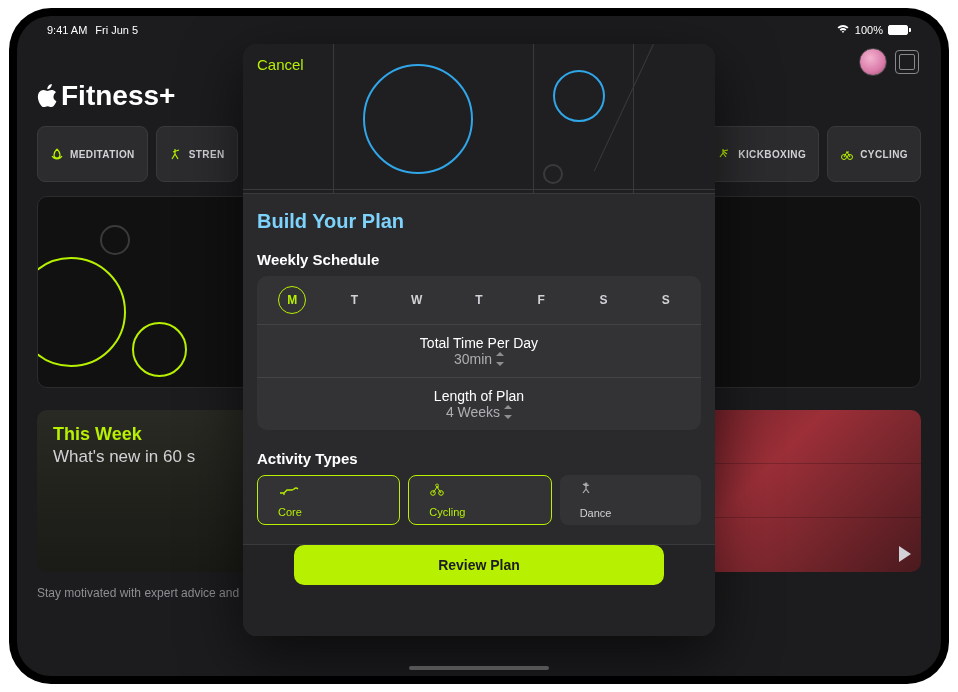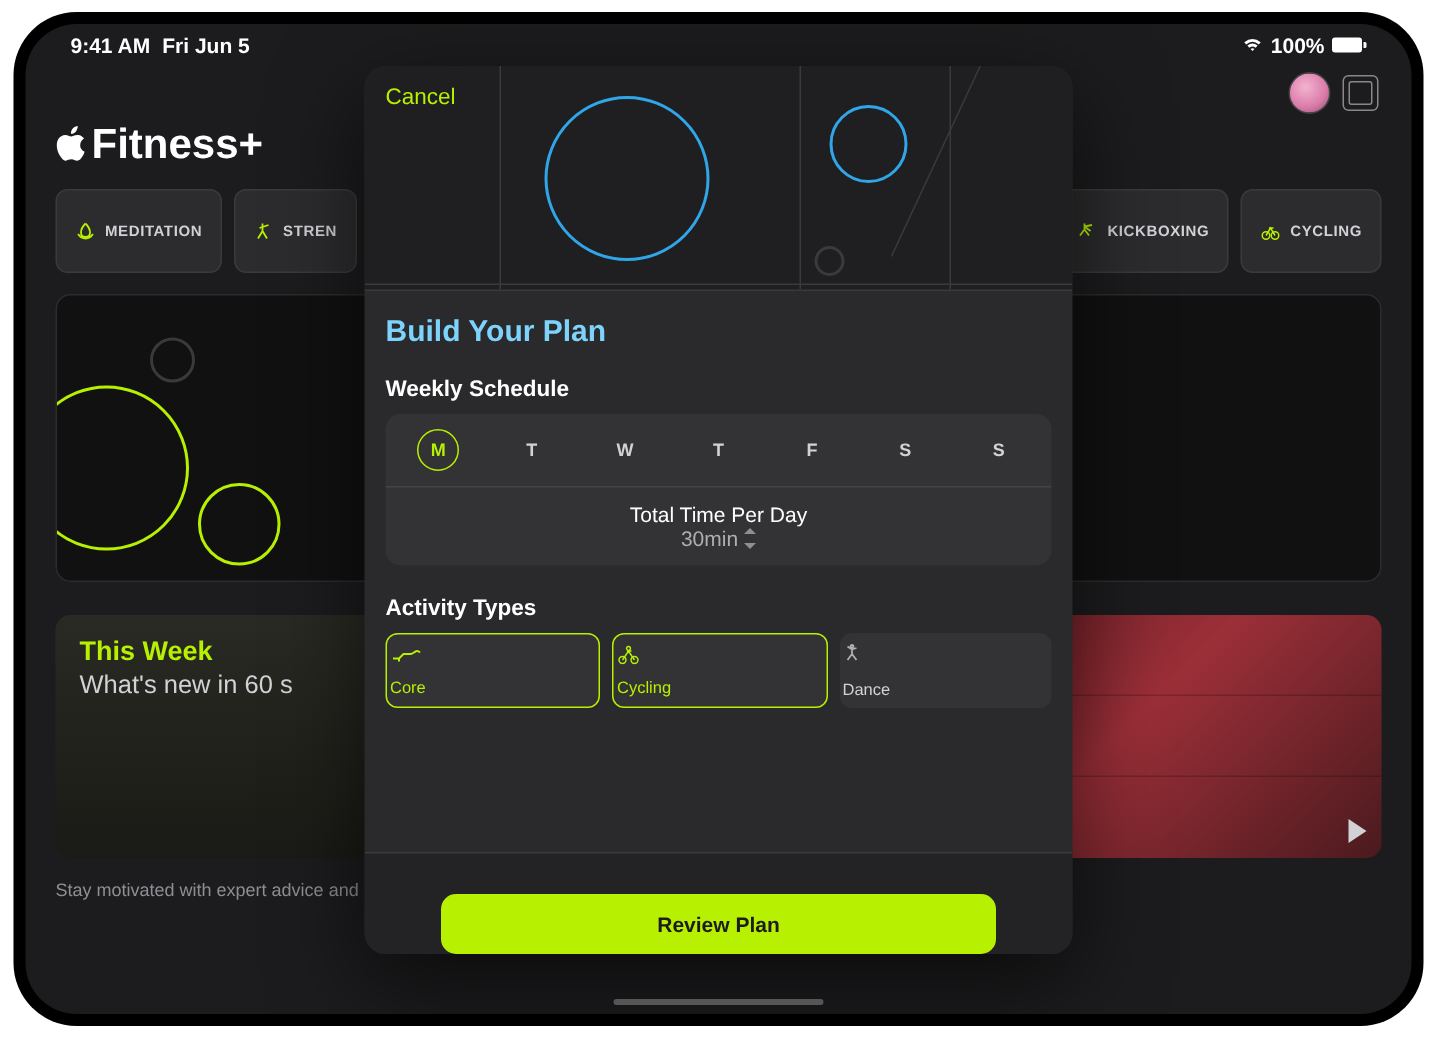--- a/index.html
+++ b/index.html
@@ -31,24 +31,24 @@
   }
   
   .status-bar {
     position: absolute;
     top: 0; left: 0; right: 0;
     height: 24px;
     display: flex;
     justify-content: space-between;
     align-items: center;
     padding: 4px 30px 0 30px;
-    font-size: 14px;
+    font-size: 11px;
     color: #fff;
     z-index: 5;
-    font-weight: 700;
+    font-weight: 400;
   }
   .status-left { display: flex; gap: 8px; }
   .status-right { display: flex; gap: 5px; align-items: center; }
   .battery { display:inline-flex; align-items:center; }
   .battery-body {
     width: 20px; height: 10px; border:1px solid #fff; border-radius:2px; position:relative;
     background: #fff;
   }
   .battery-tip { width:2px; height:4px; background:#fff; margin-left:1px; border-radius:0 1px 1px 0;}
   
@@ -270,38 +270,38 @@
   .updown::after { bottom:0; border-top:4px solid #8e8e93; }
   .act-row {
     display: flex;
     gap: 8px;
   }
   .act-card {
     flex: 1;
     height: 50px;
     background: #333335;
     border-radius: 8px;
-    padding: 6px 2px;
+    padding: 6px 20px;
     display: flex;
     flex-direction: column;
     justify-content: space-between;
     position: relative;
   }
   .act-card.sel {
     border: 1.5px solid #b7f000;
   }
   .act-card.sel .act-label { color: #b7f000; }
   .act-icon { height: 14px; }
   .act-label { font-size: 11px; color: #d1d1d6; }
   .modal-footer {
-    height: 68px;
+    height: 92px;
     background: rgba(36,36,38,0.98);
     border-top: 0.5px solid #3a3a3c;
     display: flex;
-    align-items: flex-end;
+    align-items: flex-start;
     justify-content: center;
     padding: 0 14px;
   }
   .review-btn {
     flex: 1;
     max-width: 370px;
     height: 40px;
     background: #b7f000;
     color: #1c1c1e;
     border-radius: 10px;
@@ -438,20 +438,27 @@
             <div class="day">W</div>
             <div class="day">T</div>
             <div class="day">F</div>
             <div class="day">S</div>
             <div class="day">S</div>
           </div>
           <div class="sched-row">
             <span>Total Time Per Day</span>
             <span class="sched-val">
               <span>30min</span>
+              <span class="updown"></span>
+            </span>
+          </div>
+          <div class="sched-row">
+            <span>Length of Plan</span>
+            <span class="sched-val">
+              <span>4 Weeks</span>
               <span class="updown"></span>
             </span>
           </div>
         </div>
 
         <div class="section-label">Activity Types</div>
         <div class="act-row">
           <div class="act-card sel">
             <span class="act-icon">
               <svg width="22" height="12" viewBox="0 0 22 12">

